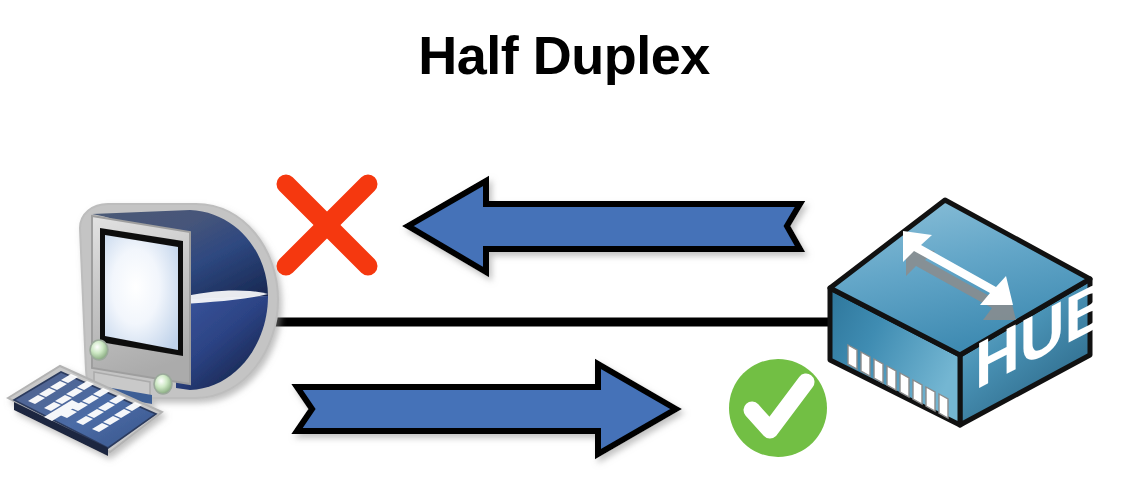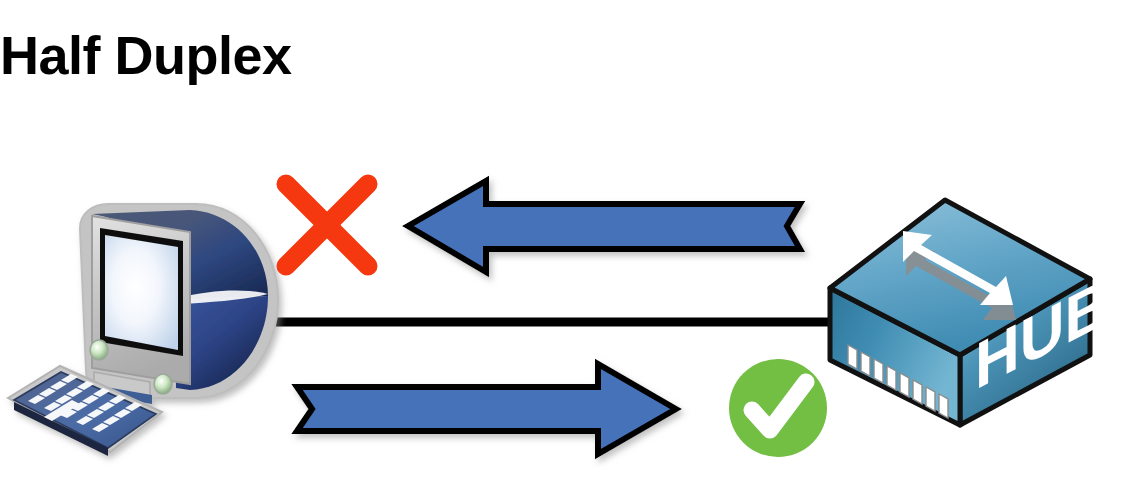--- a/index.html
+++ b/index.html
@@ -7,21 +7,21 @@
     position:relative;
     width:1128px;height:483px;
     background:#ffffff;
     overflow:hidden;
     font-family:"Liberation Sans", sans-serif;
   }
   #title{
     position:absolute;
     left:0; top:26px;
     width:1128px;
-    text-align:left;
+    text-align:center;
     font-size:54px;
     font-weight:bold;
     color:#000000;
     letter-spacing:-0.5px;
     line-height:1.1;
   }
   .layer{position:absolute;left:0;top:0;width:1128px;height:483px;}
   svg{display:block;overflow:visible;}
   .hub-label{
     font-family:"Liberation Sans", sans-serif;

